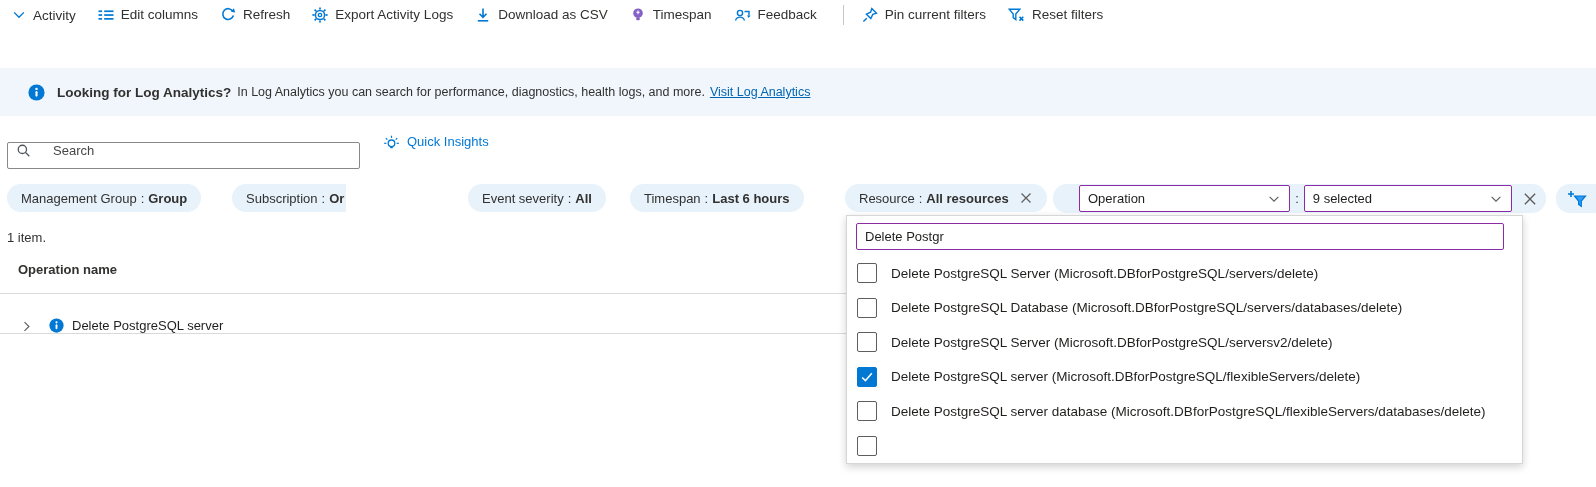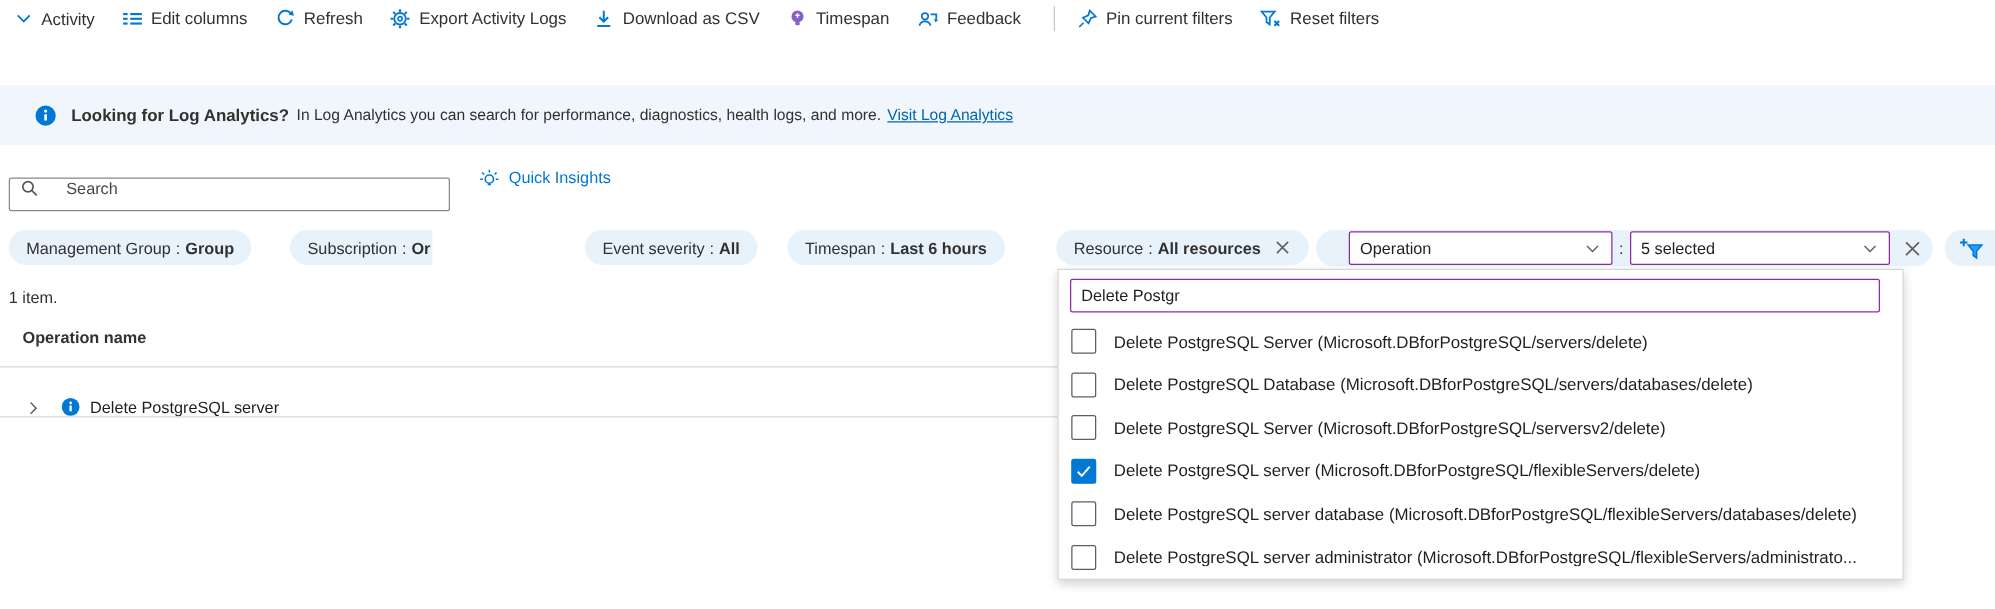--- a/index.html
+++ b/index.html
@@ -260,21 +260,21 @@
     <div class="combo combo-field">
       <span>Operation</span>
       <span style="display:flex;">
         <svg width="14" height="14" viewBox="0 0 16 16">
             <path d="M3 5.5 L8 10.5 L13 5.5" fill="none" stroke="#605e5c" stroke-width="1.3"></path>
           </svg>
       </span>
     </div>
     <span class="op-colon">:</span>
     <div class="combo combo-value">
-      <span>5 selected</span>
+      <span>9 selected</span>
       <span style="display:flex;">
         <svg width="14" height="14" viewBox="0 0 16 16">
             <path d="M3 5.5 L8 10.5 L13 5.5" fill="none" stroke="#605e5c" stroke-width="1.3"></path>
           </svg>
       </span>
     </div>
     <span class="pill-x">
       <svg width="16" height="16" viewBox="0 0 14 14">
           <path d="M2.5 2.5 L11.5 11.5 M11.5 2.5 L2.5 11.5" stroke="#605e5c" stroke-width="1.2"></path>
         </svg>
@@ -350,17 +350,16 @@
       <span class="checkbox">
         
       </span>
       <span class="opt-label">Delete PostgreSQL server database (Microsoft.DBforPostgreSQL/flexibleServers/databases/delete)</span>
     </div>
 
     <div class="opt">
       <span class="checkbox">
         
       </span>
-      <span class="opt-label">Delete PostgreSQL server administrator (Microsoft.DBforPostgreSQL/flexibleServers/administrato...</span>
     </div>
 
   </div>
 </div>
 
 </body></html>

